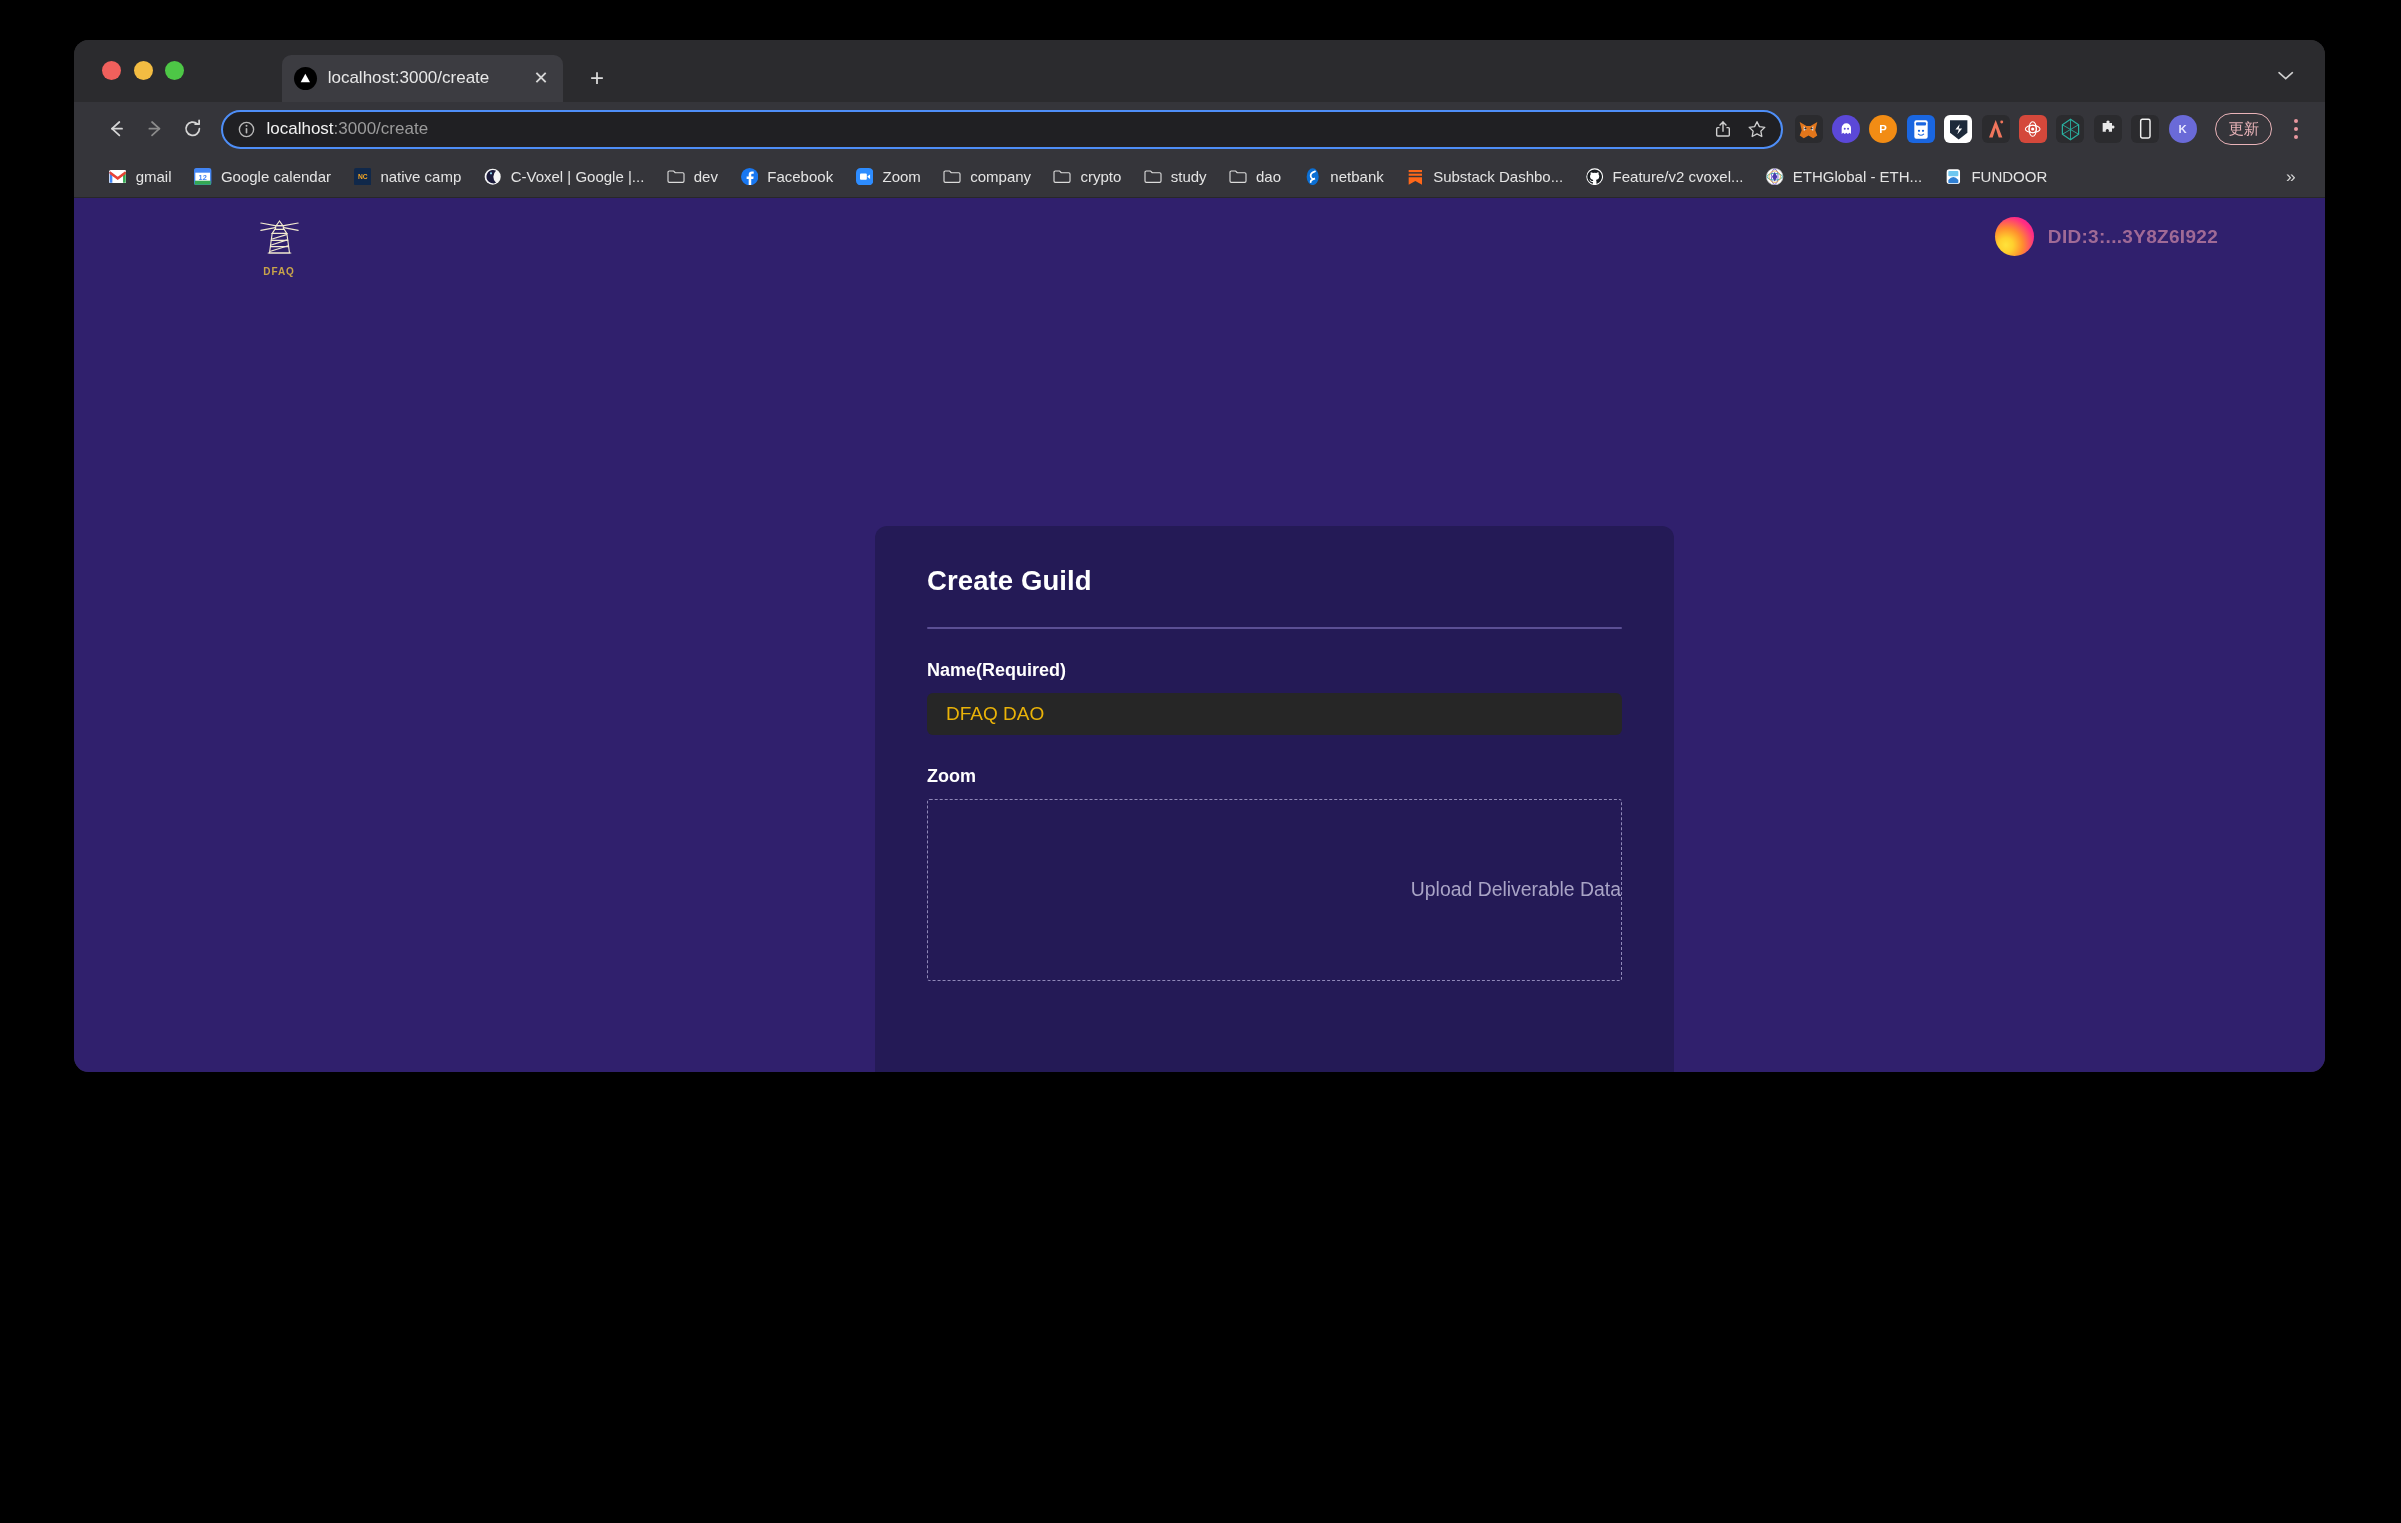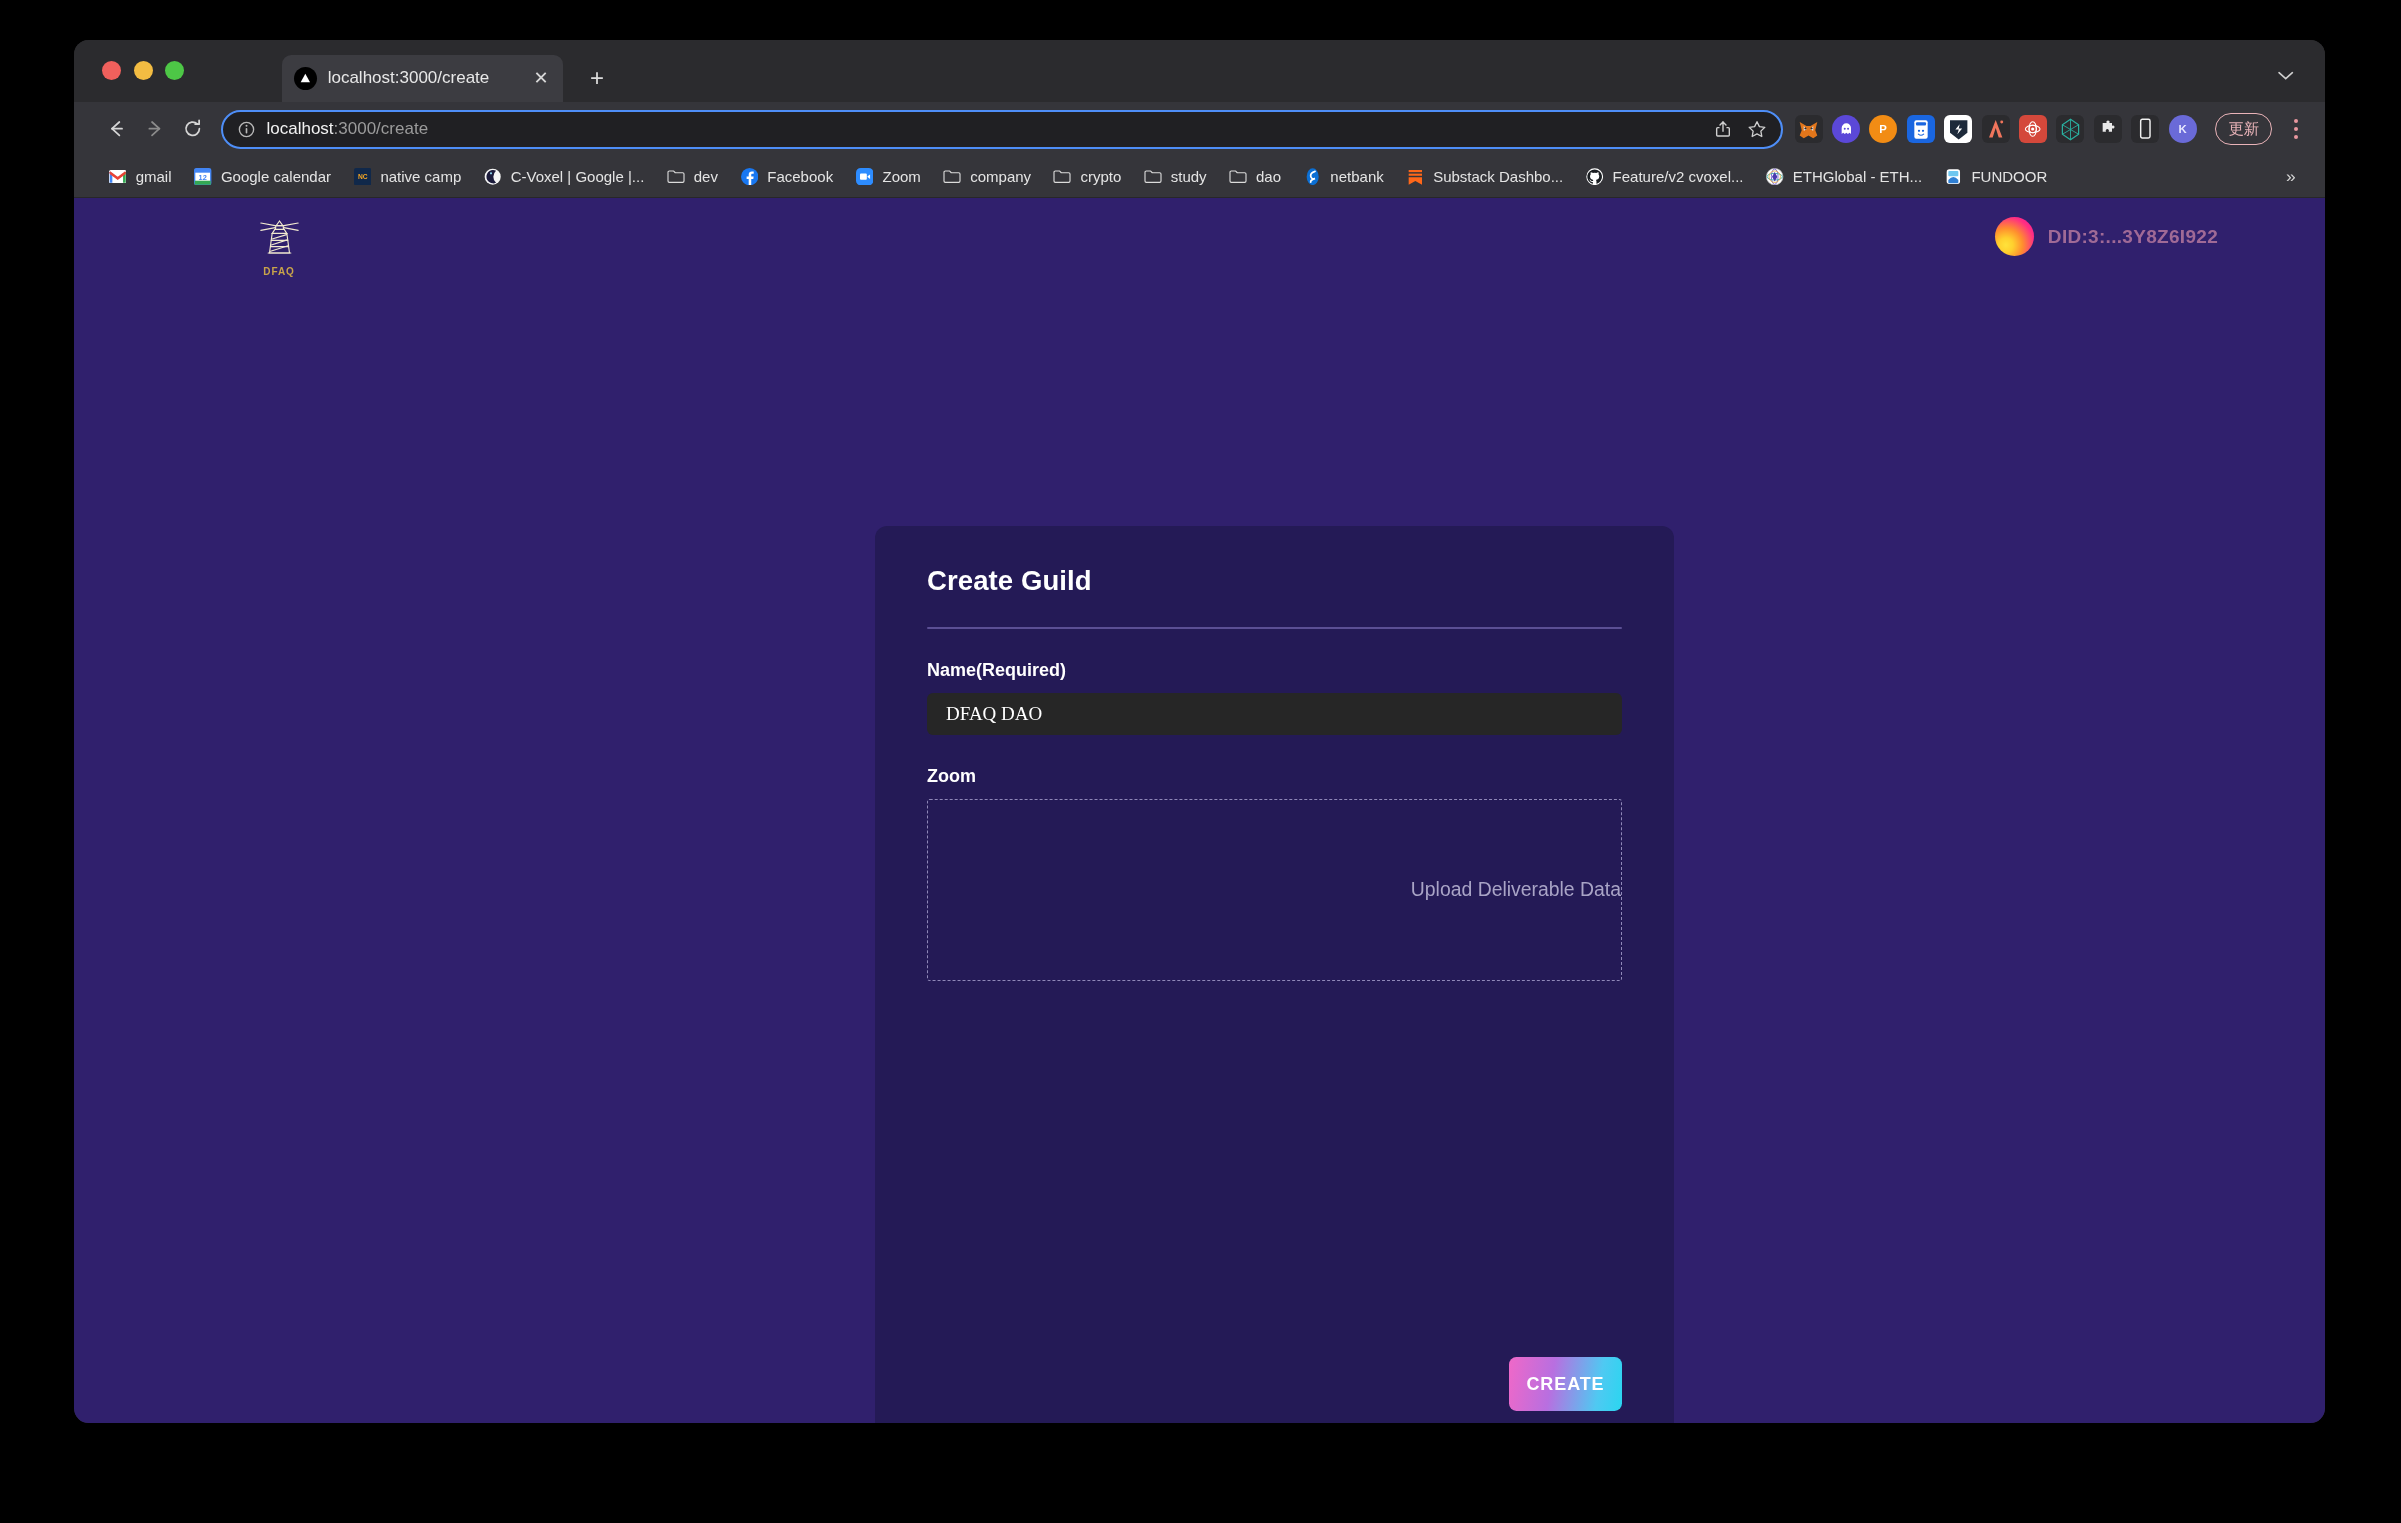--- a/index.html
+++ b/index.html
@@ -11,21 +11,21 @@
     font-family: "Liberation Sans", sans-serif;
     overflow: hidden;
   }
 
   
   #browser-window {
     position: absolute;
     left: 74px;
     top: 40px;
     width: 2251px;
-    height: 1383px;
+    height: 1032px;
     background: #2b2b2e;
     border-radius: 14.7px;
     overflow: hidden;
   }
 
   
   #tab-strip {
     position: relative;
     height: 62px;
     background: #2b2b2e;
@@ -278,23 +278,23 @@
     margin-top: 31px;
   }
 
   #name-input {
     margin-top: 12px;
     height: 42px;
     background: #262626;
     border: none;
     border-radius: 6px;
     width: 100%;
-    color: #ffffff;
+    color: #eab308;
     font-size: 19px;
-    font-family: Liberation Serif, serif;
+    font-family: Liberation Sans, sans-serif;
     padding: 0 19px;
     outline: none;
   }
 
   #icon-dropzone {
     margin-top: 12px;
     height: 182px;
     border: 1.3px dashed #8f88b8;
     border-radius: 2.7px;
     display: flex;

